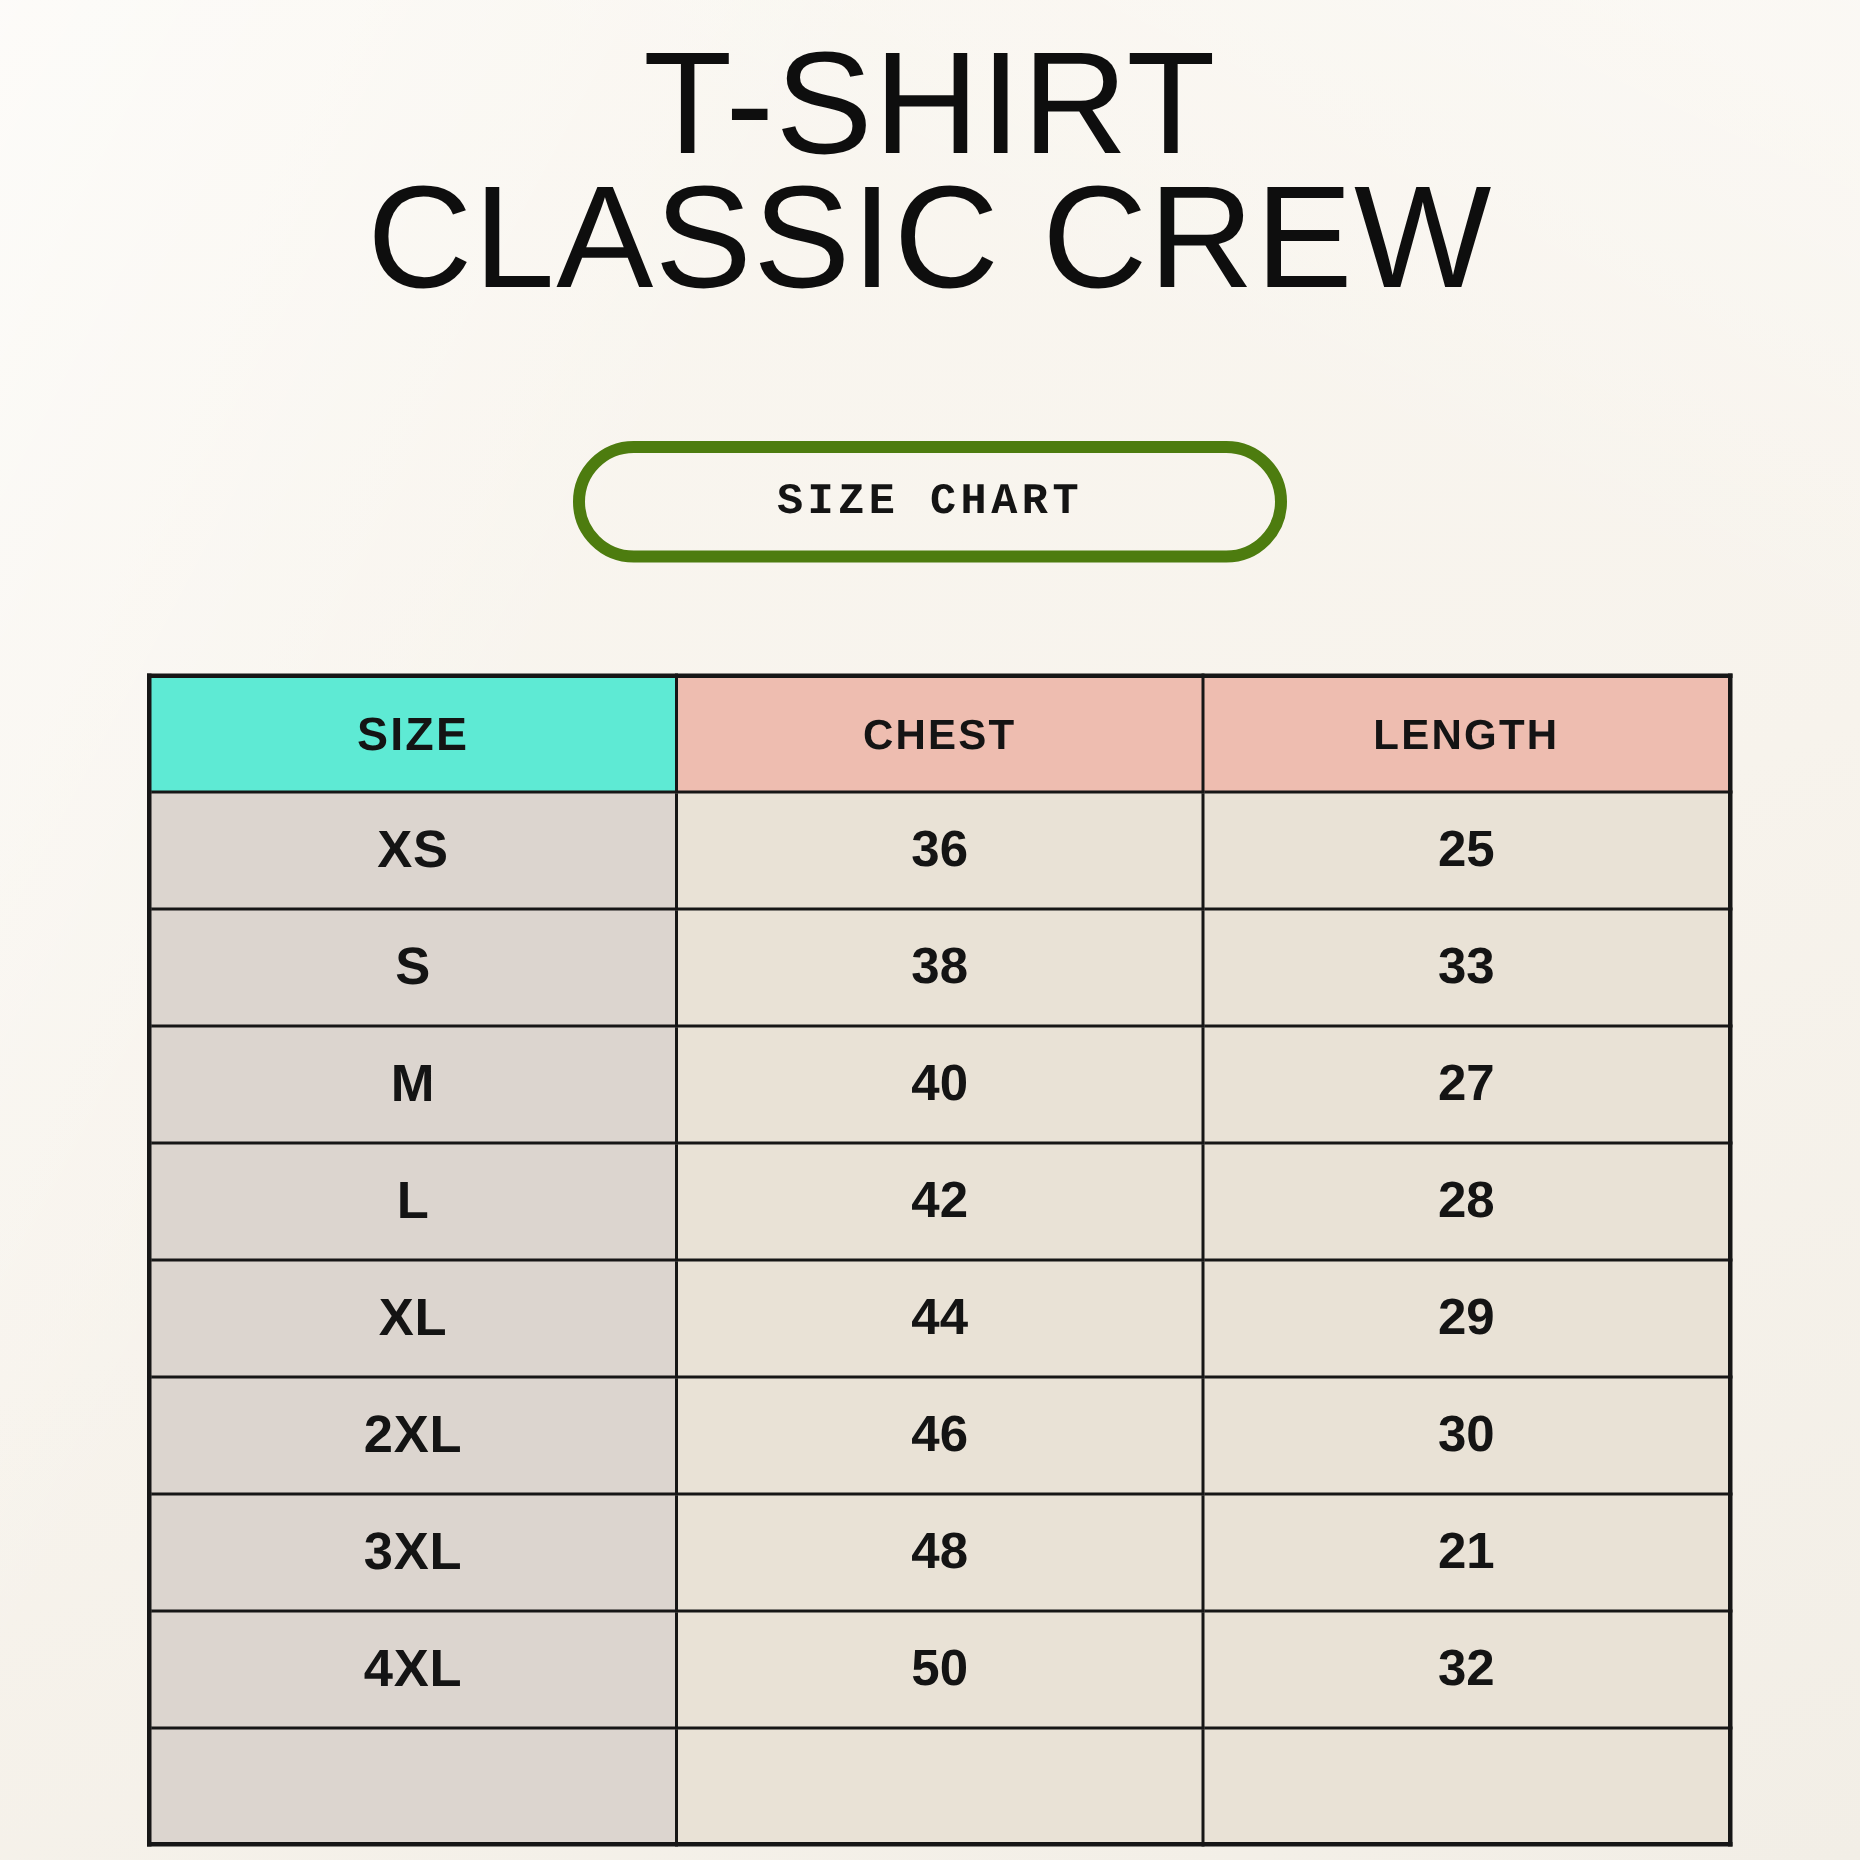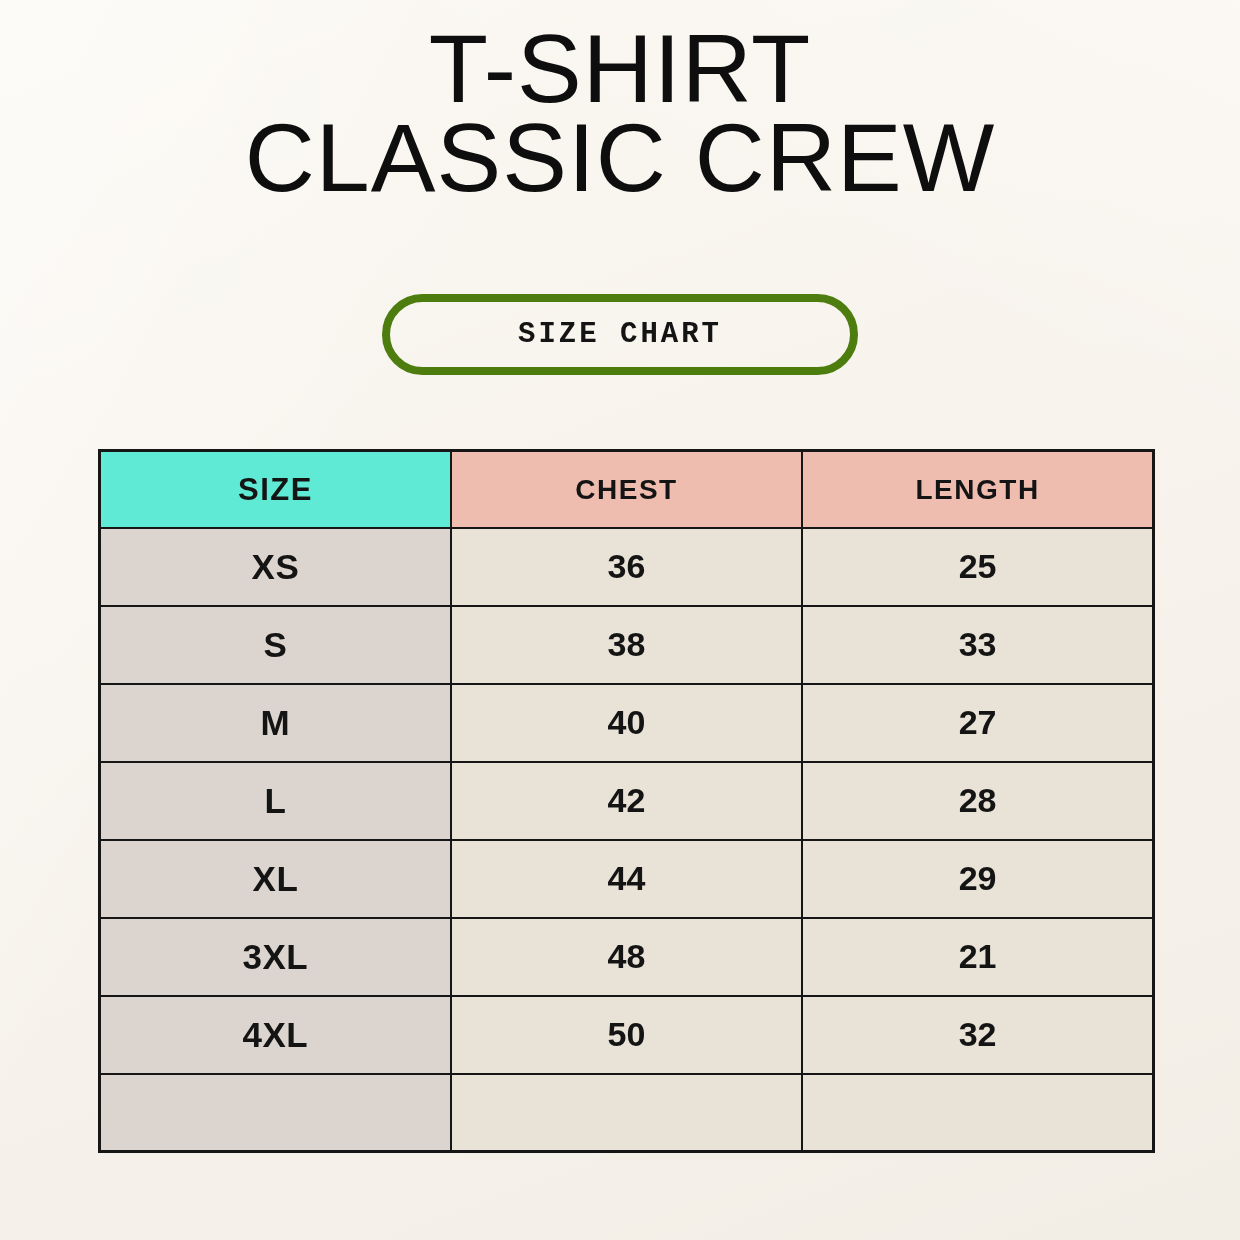--- a/index.html
+++ b/index.html
@@ -136,20 +136,25 @@
       <td class="cell-size">L</td>
       <td class="cell-value">42</td>
       <td class="cell-value">28</td>
     </tr>
     <tr>
       <td class="cell-size">XL</td>
       <td class="cell-value">44</td>
       <td class="cell-value">29</td>
     </tr>
     <tr>
+      <td class="cell-size">2XL</td>
+      <td class="cell-value">46</td>
+      <td class="cell-value">30</td>
+    </tr>
+    <tr>
       <td class="cell-size">3XL</td>
       <td class="cell-value">48</td>
       <td class="cell-value">21</td>
     </tr>
     <tr>
       <td class="cell-size">4XL</td>
       <td class="cell-value">50</td>
       <td class="cell-value">32</td>
     </tr>
     <tr>

